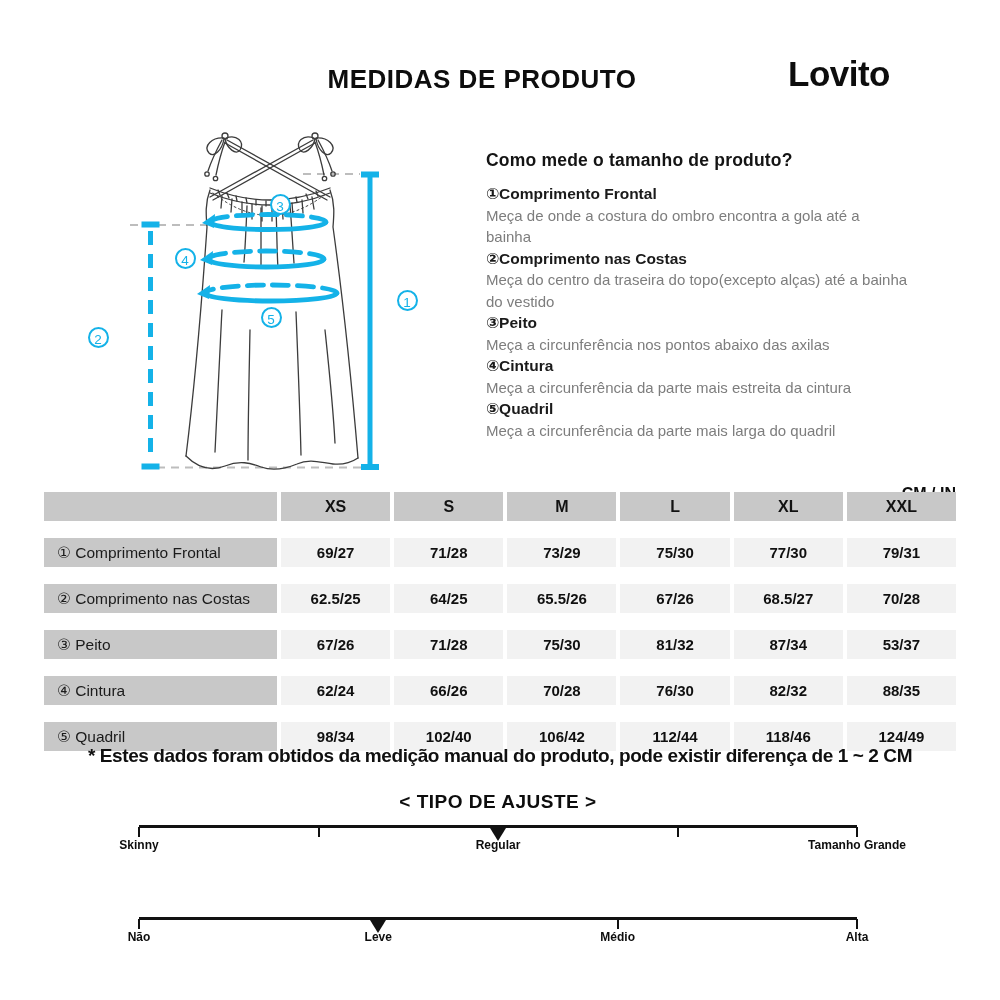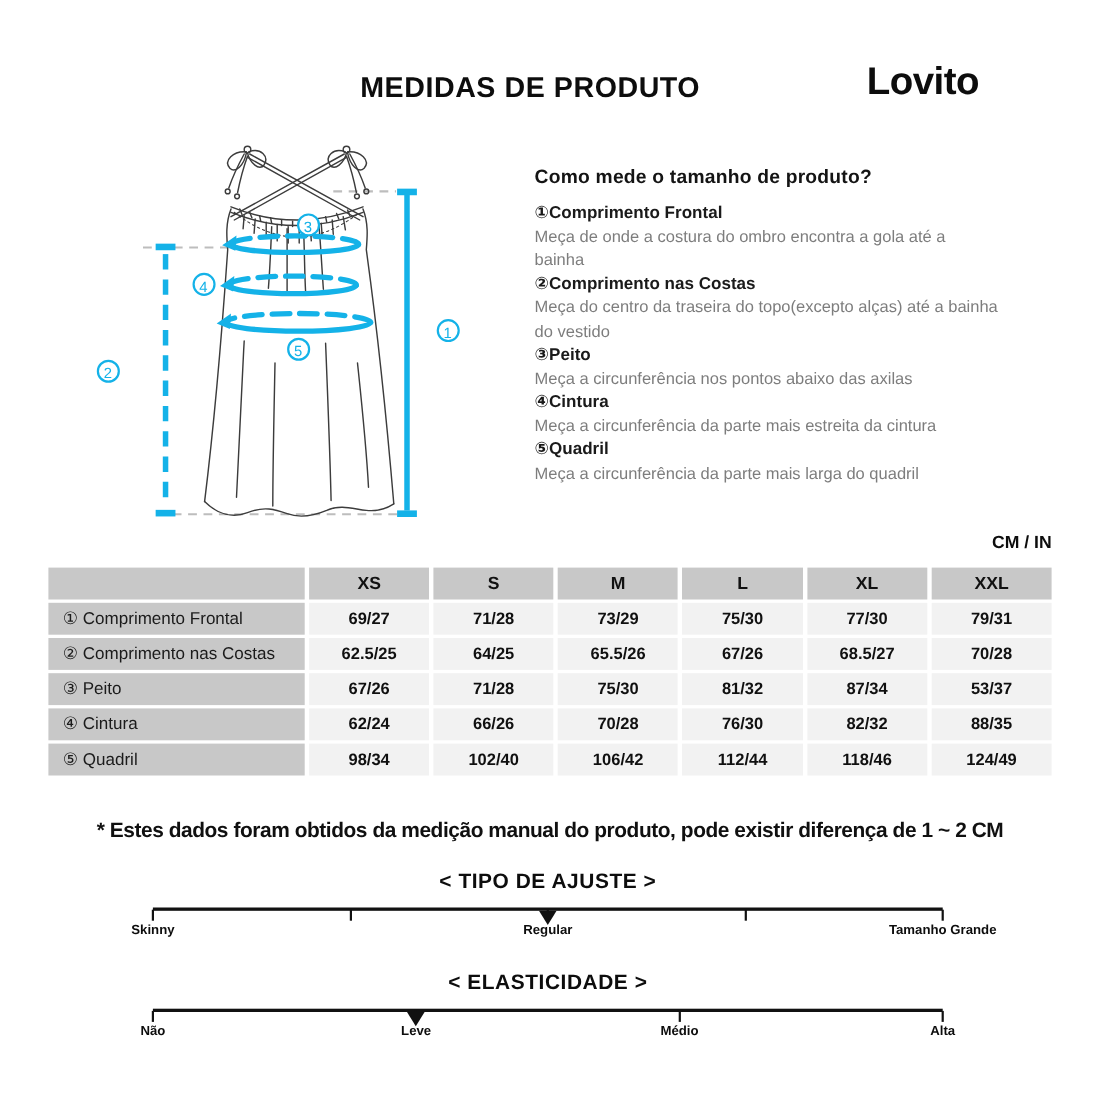--- a/index.html
+++ b/index.html
@@ -29,22 +29,22 @@
     box-sizing:border-box;font-weight:500;}
 
   
   .guide{left:486px;top:150px;width:472px;}
   .guide-heading{font-size:17.5px;font-weight:700;letter-spacing:.2px;margin-bottom:12px;color:#141414;}
   .gi-title{font-size:15.5px;font-weight:700;line-height:21.5px;color:#1a1a1a;}
   .gi-desc{font-size:15px;line-height:21.5px;color:var(--desc-gray);white-space:pre-line;}
 
   
   .units{right:44px;top:485px;font-size:16px;font-weight:700;color:#0d0d0d;}
-  .size-table{left:44px;top:516px;width:912px;display:grid;
-    grid-template-columns:233px repeat(6,1fr);grid-auto-rows:29px;gap:3px 4px;}
+  .size-table{left:44px;top:492px;width:912px;display:grid;
+    grid-template-columns:233px repeat(6,1fr);grid-auto-rows:29px;gap:17px 4px;}
   .cell{display:flex;align-items:center;justify-content:center;font-size:15px;}
   .cell.head{background:var(--table-gray);font-weight:700;font-size:16px;color:#111;}
   .cell.rowlabel{background:var(--table-gray);justify-content:flex-start;padding-left:13px;
     font-size:15.5px;font-weight:400;color:#1b1b1b;}
   .cell.val{background:var(--cell-bg);font-weight:700;color:#101010;}
 
   
   .footnote{left:500px;top:745px;transform:translateX(-50%);white-space:nowrap;
     font-size:19px;font-weight:700;letter-spacing:-.4px;color:#101010;}
 
@@ -248,21 +248,20 @@
       <div class="marker" style="left: calc(50% - 8px);"></div>
     </div>
   <div class="scale-labels">
       <div class="scale-label" style="left: 0%;">Skinny</div>
       <div class="scale-label" style="left: 50%;">Regular</div>
       <div class="scale-label" style="left: 100%;">Tamanho Grande</div>
     </div>
 </div>
 
 <div class="abs scale" style="top:883px;">
-  <div class="scale-title">&lt; ELASTICIDADE &gt;</div>
   <div class="scale-line">
       <div class="tick" style="left: calc(0% - 1px);"></div>
       <div class="tick" style="left: calc(33.33% - 1px);"></div>
       <div class="tick" style="left: calc(66.67% - 1px);"></div>
       <div class="tick" style="left: calc(100% - 1px);"></div>
       <div class="marker" style="left: calc(33.33% - 8px);"></div>
     </div>
   <div class="scale-labels">
       <div class="scale-label" style="left: 0%;">Não</div>
       <div class="scale-label" style="left: 33.33%;">Leve</div>

